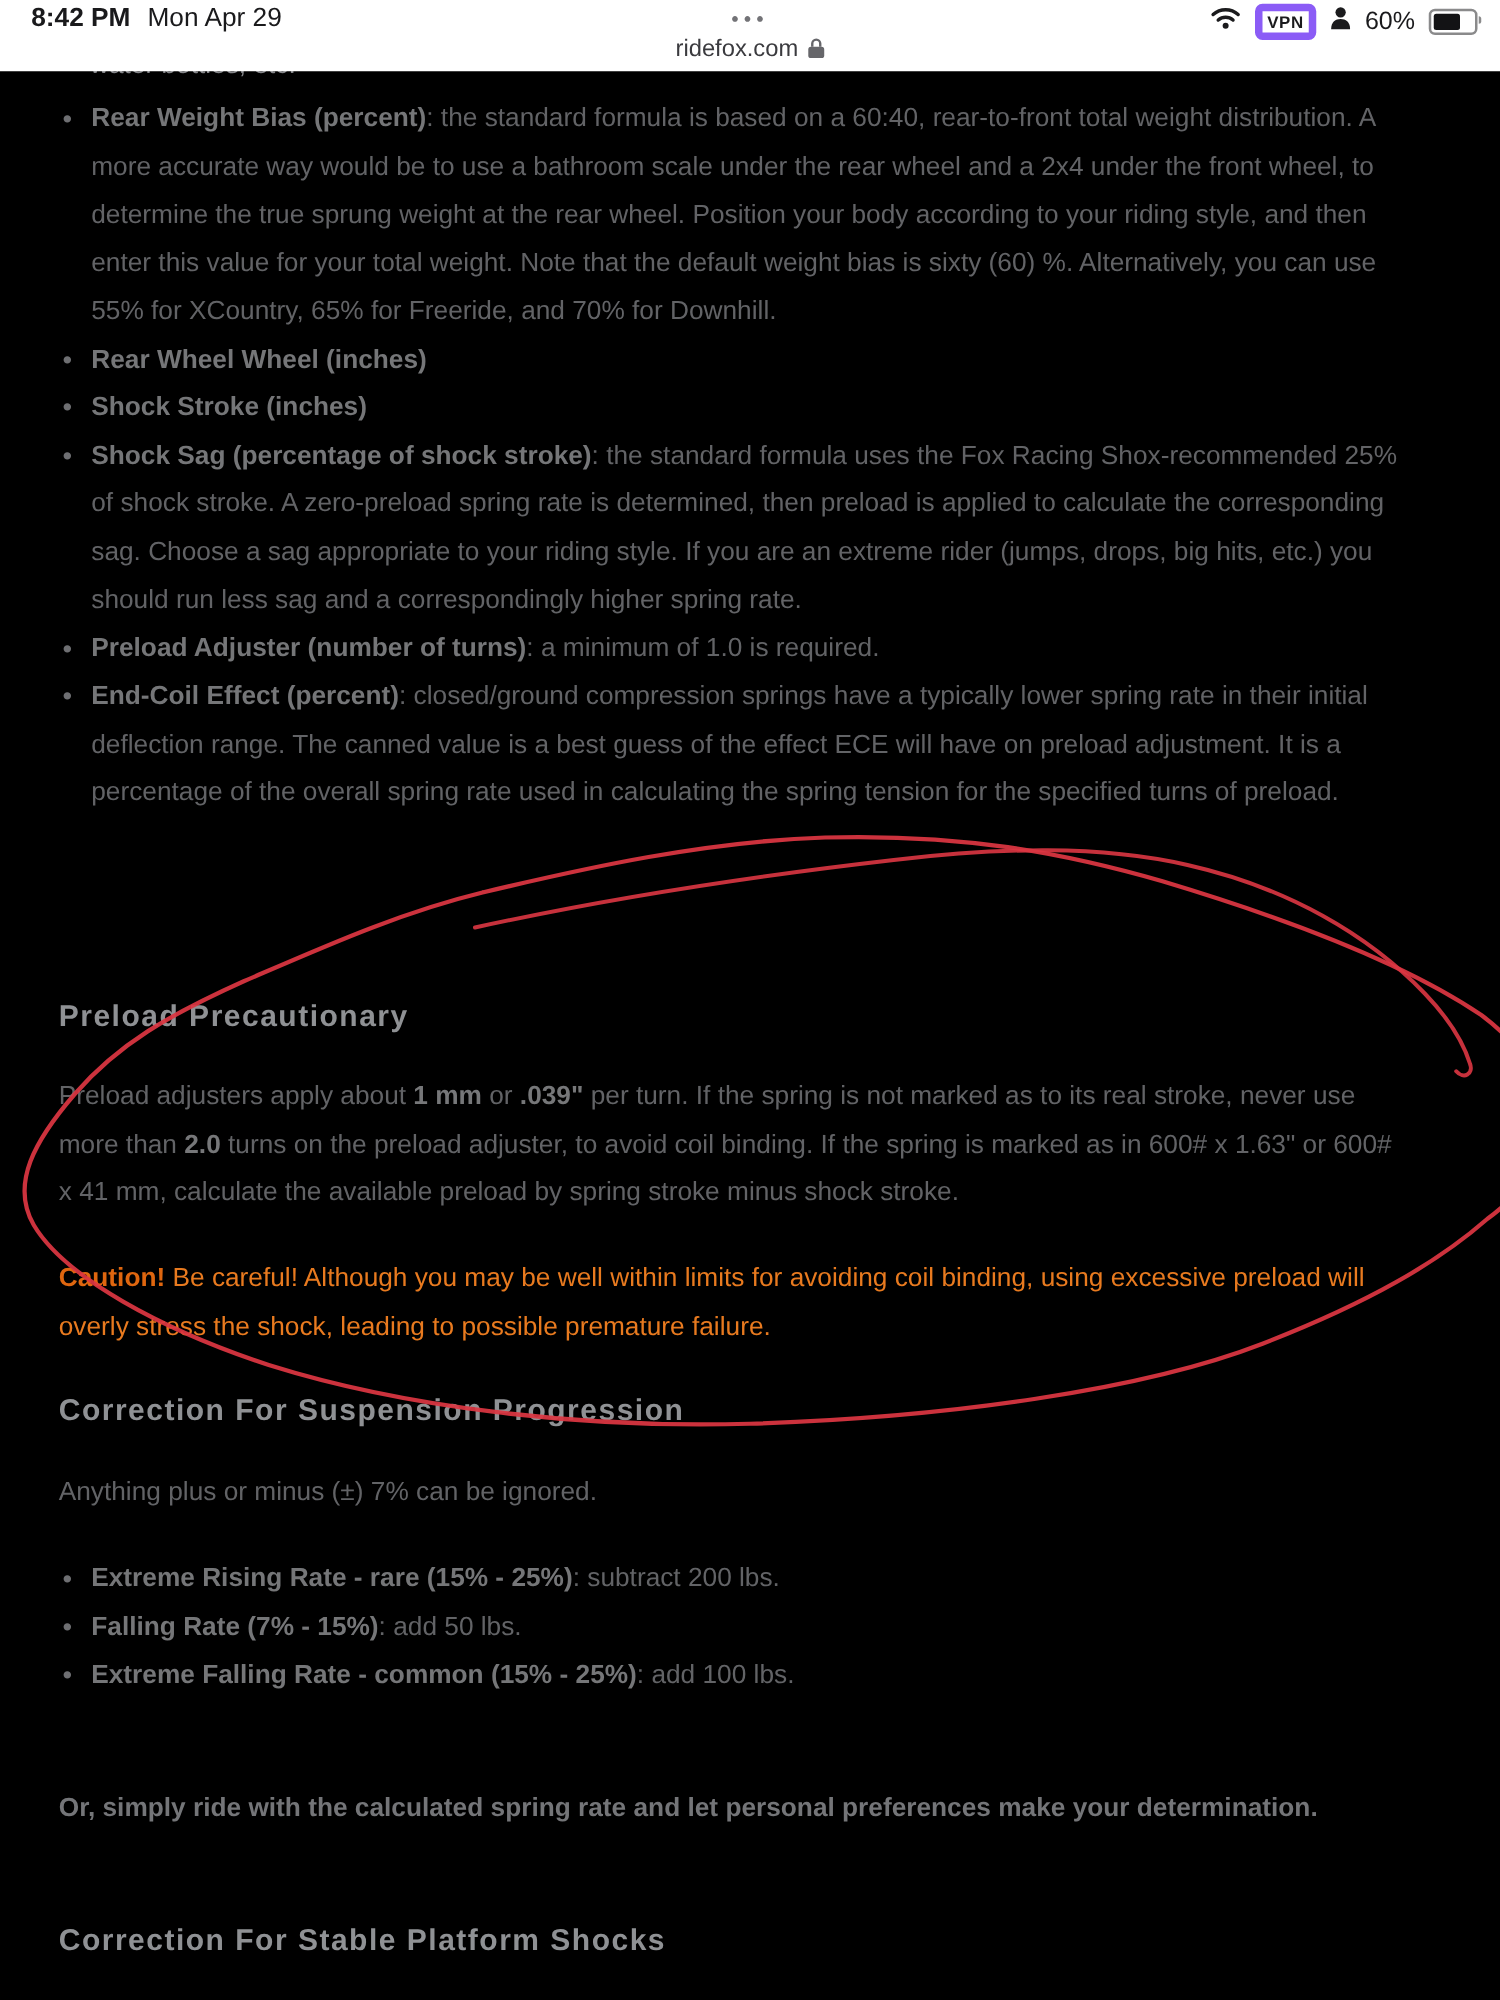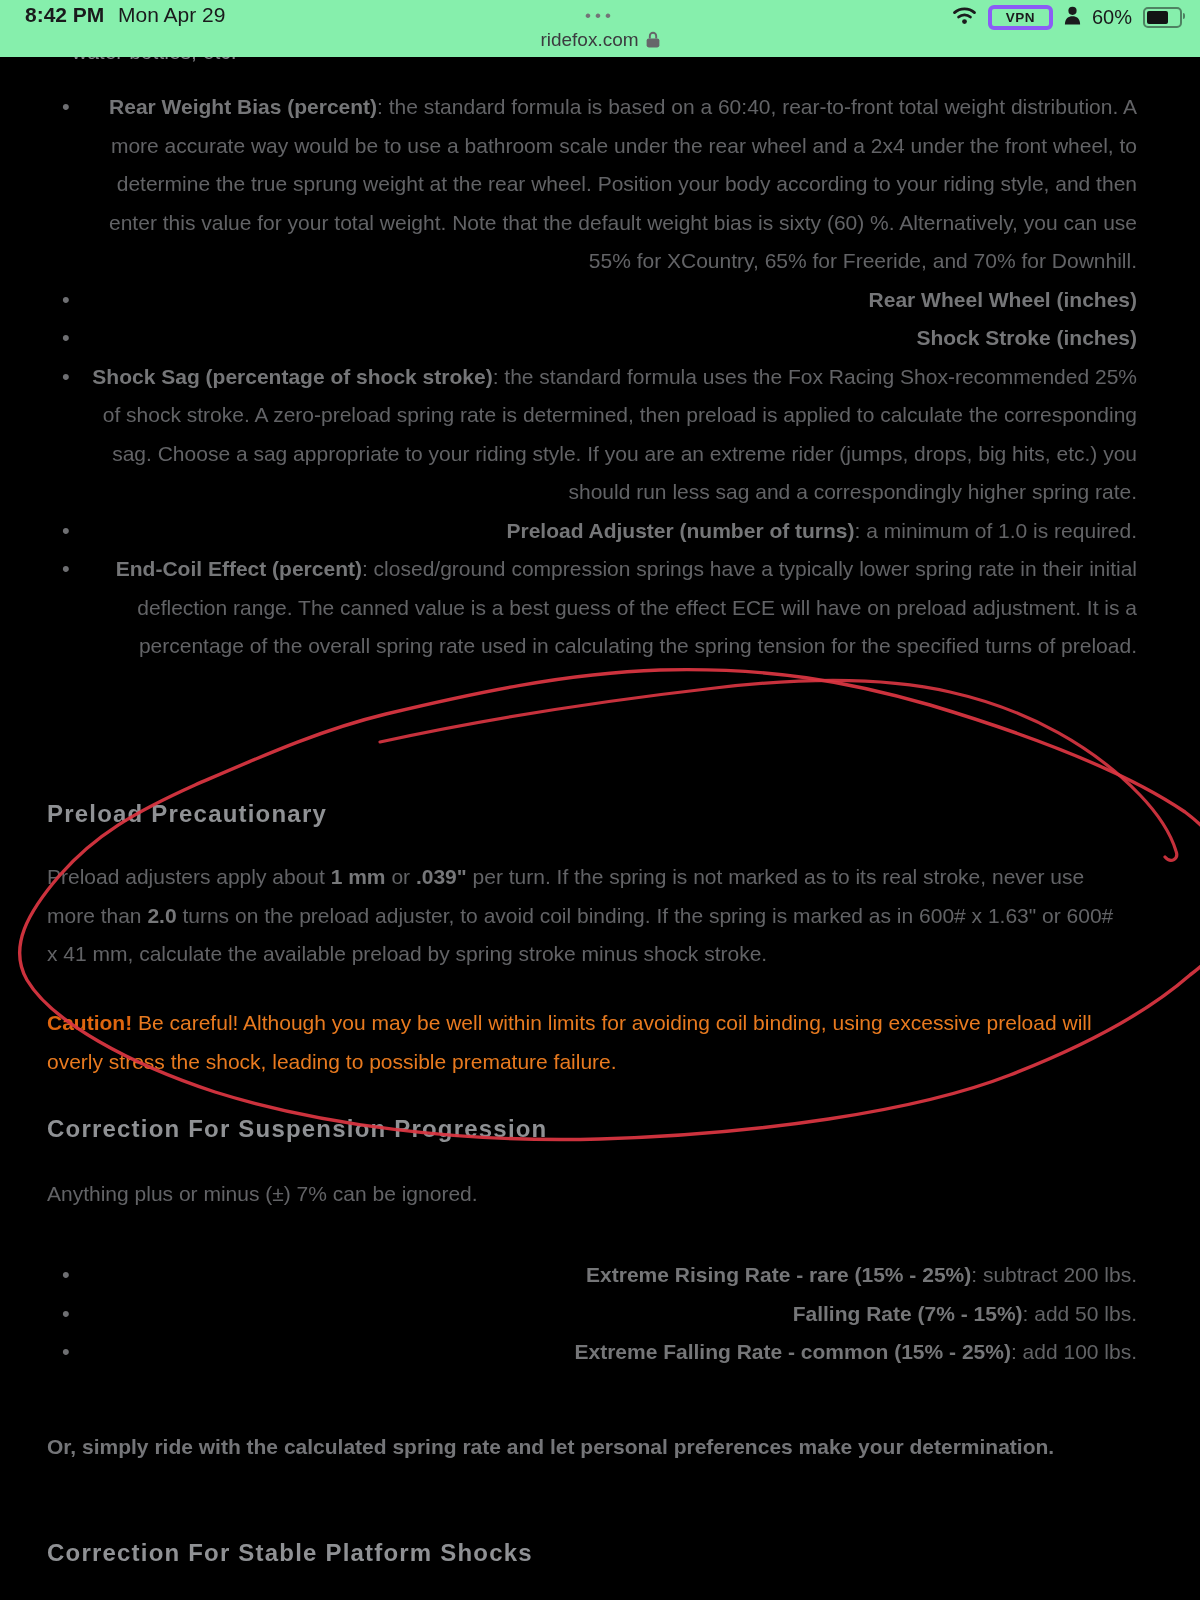--- a/index.html
+++ b/index.html
@@ -4,45 +4,45 @@
 <style>
   html,body{margin:0;padding:0;background:#000;}
   body{
     width:1200px;height:1600px;position:relative;overflow:hidden;
     font-family:"Liberation Sans", sans-serif;
     -webkit-font-smoothing:antialiased;
   }
   
   .statusbar{
     position:absolute;top:0;left:0;width:1200px;height:57px;
-    background:#86efac;z-index:5;
+    background:#ffffff;z-index:5;
   }
   .sb-time{position:absolute;left:25px;top:3px;font-size:21px;font-weight:700;color:#1a1a1c;}
   .sb-date{position:absolute;left:118px;top:3px;font-size:21px;font-weight:400;color:#1a1a1c;}
   .sb-dots{position:absolute;left:0;right:0;top:6px;text-align:center;
     font-size:17px;letter-spacing:4px;color:#737377;}
   .sb-url{position:absolute;left:0;right:0;top:29px;text-align:center;
     font-size:19px;color:#3b3b3f;}
   .sb-url .lock{display:inline-block;vertical-align:-2px;margin-left:7px;}
   .sb-right{position:absolute;right:18px;top:4px;display:flex;align-items:center;gap:11px;height:26px;}
   .vpn-badge{
-    border:4px solid #8b5cf6;border-radius:6px;color:#1b1b1d;
-    font-size:13.5px;font-weight:700;line-height:17px;padding:0 14px;letter-spacing:.5px;text-align:right;
+    border:6px solid #8b5cf6;border-radius:6px;color:#1b1b1d;
+    font-size:13.5px;font-weight:700;line-height:17px;padding:0 4px;letter-spacing:.5px;text-align:right;
   }
   .pct{font-size:20px;color:#1a1a1c;}
   .battery{position:relative;width:35px;height:17px;border:2px solid rgba(22,22,24,.5);
     border-radius:5px;display:inline-block;}
   .battery .fill{position:absolute;left:2px;top:2px;bottom:2px;width:60%;background:#131315;border-radius:2px;}
   .battery .nub{position:absolute;right:-5px;top:4.5px;width:2.5px;height:6px;
     background:rgba(22,22,24,.5);border-radius:0 2px 2px 0;}
   
   .content{position:absolute;top:0;left:0;width:1200px;height:1600px;z-index:1;color:#626366;}
   .partial-top{position:absolute;left:72px;top:40px;font-size:21px;line-height:24px;color:#85868a;z-index:6;}
   .blk{position:absolute;left:47px;font-size:21px;line-height:38.5px;}
-  ul.blist{list-style:none;margin:12px;padding:0;width:1078px;text-align:right;}
+  ul.blist{list-style:none;margin:0;padding:0;width:1078px;}
   ul.blist li{position:relative;padding-left:26px;}
   ul.blist li::before{content:"•";position:absolute;left:3px;top:0;color:#6e6f72;font-size:22px;}
   .lead{font-weight:700;color:#757678;}
   .rest{color:#626366;}
   h2.sec{margin:0;font-size:24px;line-height:33px;font-weight:700;
     letter-spacing:1.2px;color:#8f9194;}
   .para{width:1080px;margin:0;}
   .seg-b{font-weight:700;color:#767779;}
   .caution{width:1080px;margin:0;color:#e87a1f;}
   .caution .seg-cb{font-weight:700;color:#df660f;}

